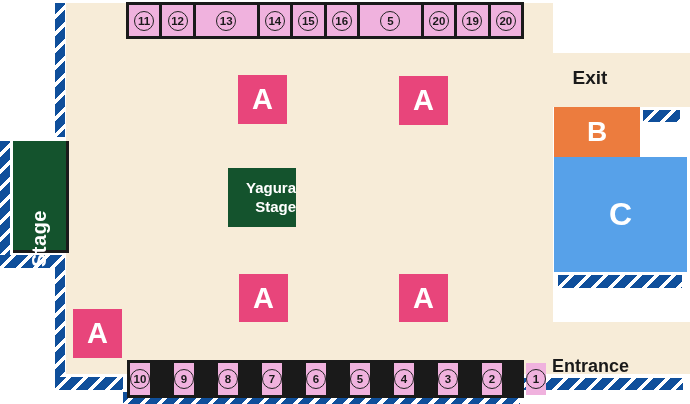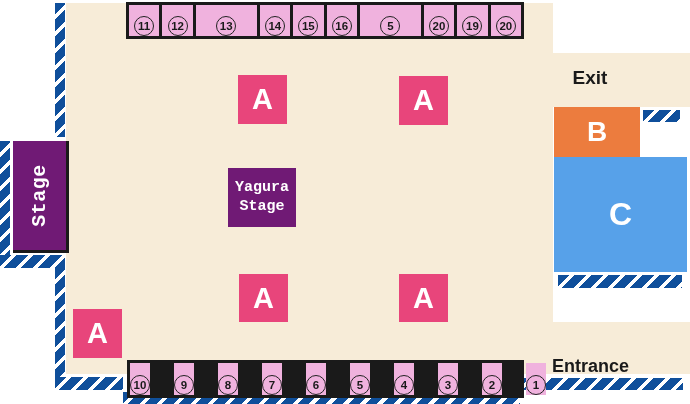--- a/index.html
+++ b/index.html
@@ -5,39 +5,39 @@
   html,body{margin:0;padding:0;background:#ffffff;}
   #map{position:relative;width:690px;height:404px;background:#ffffff;overflow:hidden;
        font-family:"Liberation Sans","DejaVu Sans",sans-serif;}
 
   .abs{position:absolute;}
   .cream{background:#f7ecd8;}
   .wall{background:repeating-linear-gradient(135deg,#0f4f9b 0 8px,rgba(0,0,0,0) 8px 12px);}
   .opening{background:#ffffff;}
 
   
-  .stage-box{background:#701a75;display:flex;align-items:center;justify-content:center;font-family:Liberation Mono, monospace;}
+  .stage-box{background:#14532d;display:flex;align-items:flex-end;justify-content:center;}
   .stage-main{left:13px;top:141px;width:53px;height:109px;
               border-right:3px solid #1a1a1a;border-bottom:3px solid #1a1a1a;}
   .stage-main .lbl{transform:rotate(-90deg);white-space:nowrap;color:#fff;
                    font-size:20px;font-weight:bold;letter-spacing:.5px;}
   .yagura{left:228px;top:168px;width:68px;height:59px;flex-direction:column;
           color:#fff;font-size:15px;font-weight:bold;line-height:1.25;text-align:center;}
 
   
   .zoneA{background:#e8457b;color:#fff;display:flex;align-items:center;justify-content:center;
          font-size:29px;font-weight:bold;}
   .zoneB{left:554px;top:107px;width:86px;height:50px;background:#ec7c3e;color:#fff;
          display:flex;align-items:center;justify-content:center;font-size:28px;font-weight:bold;}
   .zoneC{left:554px;top:157px;width:133px;height:115px;background:#57a1e9;color:#fff;
          display:flex;align-items:center;justify-content:center;font-size:32px;font-weight:bold;}
 
   
   .booth-row{display:flex;gap:3px;background:#1a1a1a;border:3px solid #1a1a1a;}
-  .booth{background:#f0b2de;display:flex;align-items:flex-end;justify-content:center;flex:1;}
+  .booth{background:#f0b2de;display:flex;align-items:center;justify-content:center;flex:1;}
   .booth.w2{flex:2;}
   .cnum{width:20px;height:20px;border:1.5px solid #222;border-radius:50%;
         display:flex;align-items:center;justify-content:center;
         font-size:11.5px;font-weight:bold;color:#1a1a1a;box-sizing:border-box;}
   #row-top{left:126px;top:2px;width:392px;height:31px;}
   #row-bottom{left:127px;top:360px;width:391px;height:32px;gap:24px;}
 
   
   #cluster{left:366px;top:173px;width:124px;height:63px;display:flex;flex-direction:column;
            gap:3px;background:#1a1a1a;border:3px solid #1a1a1a;}

